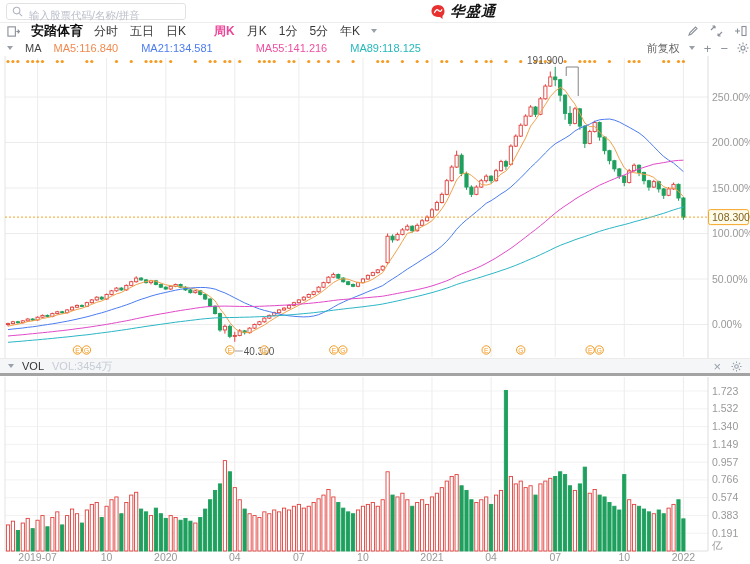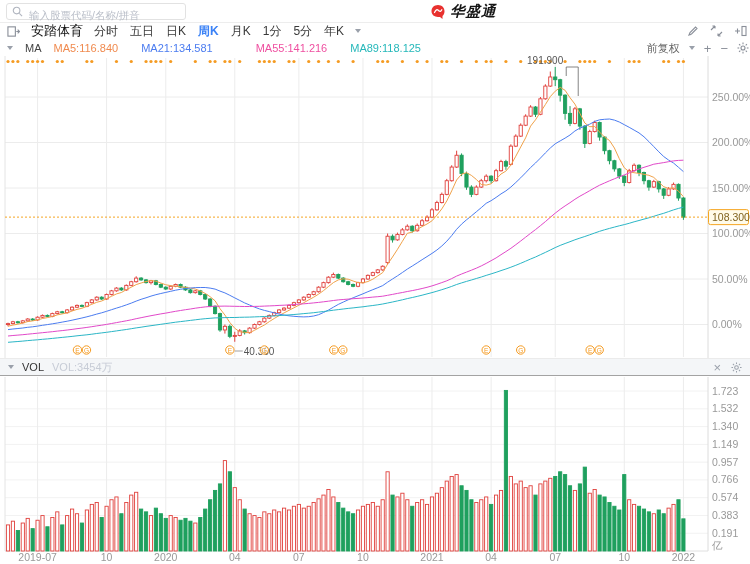--- a/index.html
+++ b/index.html
@@ -9,40 +9,40 @@
   .topbar{position:absolute;top:0;left:0;width:750px;height:22px;border-bottom:1px solid #ededed;}
   .search-box{position:absolute;left:6px;top:3px;width:168px;height:15px;border:1px solid #e2e2e2;
       border-radius:3px;display:flex;align-items:center;padding:0 5px;gap:4px;background:#fff;}
   .search-box input{border:none;outline:none;flex:1;font-size:10.5px;font-family:inherit;color:#555;background:transparent;margin-top:7px;}
   .search-box input::placeholder{color:#b9bec8;}
   .logo{position:absolute;left:430px;top:2px;display:flex;align-items:center;gap:4px;}
   .logo .t{font-size:14.5px;font-weight:bold;font-style:italic;color:#151515;letter-spacing:1px;}
   
   .toolbar{position:absolute;top:22px;left:0;width:750px;height:18px;display:flex;align-items:center;
       gap:11px;padding-left:7px;font-size:12px;}
-  .stock-name{font-size:13px;font-weight:normal;color:#111;}
+  .stock-name{font-size:13px;font-weight:bold;color:#111;}
   .tabs{display:flex;align-items:center;gap:12px;}
   .tab{color:#3a3a3a;cursor:default;}
   .caret{display:inline-block;width:0;height:0;border-left:3.5px solid transparent;
       border-right:3.5px solid transparent;border-top:4.5px solid #9aa0aa;}
   .tb-icons{margin-left:auto;display:flex;align-items:center;gap:11px;padding-right:10px;color:#8a8f99;}
   
   .ma-row{position:absolute;top:40px;left:0;width:750px;height:16px;display:flex;align-items:center;
       gap:12px;padding-left:7px;font-size:11px;}
   .ma-label{color:#444;text-align:right;}
   .ma-right{margin-left:auto;display:flex;align-items:center;gap:9px;padding-right:8px;color:#666;font-size:11px;}
   .pm{font-size:13px;color:#8a8f99;line-height:1;}
   
   #main-chart,#vol-chart{position:absolute;left:0;}
   #main-chart{top:56px;}
   #vol-chart{top:376px;}
   svg text{font-family:"Liberation Sans",sans-serif;}
   
   .vol-header{position:absolute;top:358px;left:0;width:750px;height:18px;background:#f4f6f8;
-      border-top:1px solid #ebebeb;border-bottom:1px solid #a3a3a3;display:flex;align-items:center;
+      border-top:1px solid #ebebeb;border-bottom:3px solid #a3a3a3;display:flex;align-items:center;
       gap:8px;padding:0 8px;font-size:11px;box-sizing:border-box;}
   .vol-name{color:#333;}
   .vol-val{color:#c7ccd6;}
   .vol-right{margin-left:auto;display:flex;align-items:center;gap:10px;color:#9aa0aa;}
   .x-icon{font-size:13px;line-height:1;color:#9aa0aa;}
 </style>
 </head>
 <body>
 
 <div class="app">
@@ -67,21 +67,21 @@
   <div class="toolbar">
     <svg width="13" height="13" viewBox="0 0 14 14">
       <rect x="1" y="2" width="8" height="10" fill="none" stroke="#8a8f99" stroke-width="1.2"></rect>
       <path d="M10 7 L13.5 7 M11.5 5 L13.5 7 L11.5 9" fill="none" stroke="#8a8f99" stroke-width="1.2"></path>
     </svg>
     <span class="stock-name">安踏体育</span>
     <div class="tabs" id="tabs">
         <span class="tab">分时</span>
         <span class="tab">五日</span>
         <span class="tab">日K</span>
-        <span class="tab" style="color: #3b82f6; font-weight: bold;">周K</span>
+        <span class="tab" style="color: #ec4899; font-weight: bold; margin-left: 16px;">周K</span>
         <span class="tab">月K</span>
         <span class="tab">1分</span>
         <span class="tab">5分</span>
         <span class="tab">年K</span>
       </div>
     <span class="caret"></span>
     <div class="tb-icons">
       <svg width="12" height="12" viewBox="0 0 12 12">
         <path d="M2 10 L3 7.5 L8.5 2 L10 3.5 L4.5 9 Z M2 10 L4 9.4" fill="none" stroke="#8a8f99" stroke-width="1.1"></path>
       </svg>

